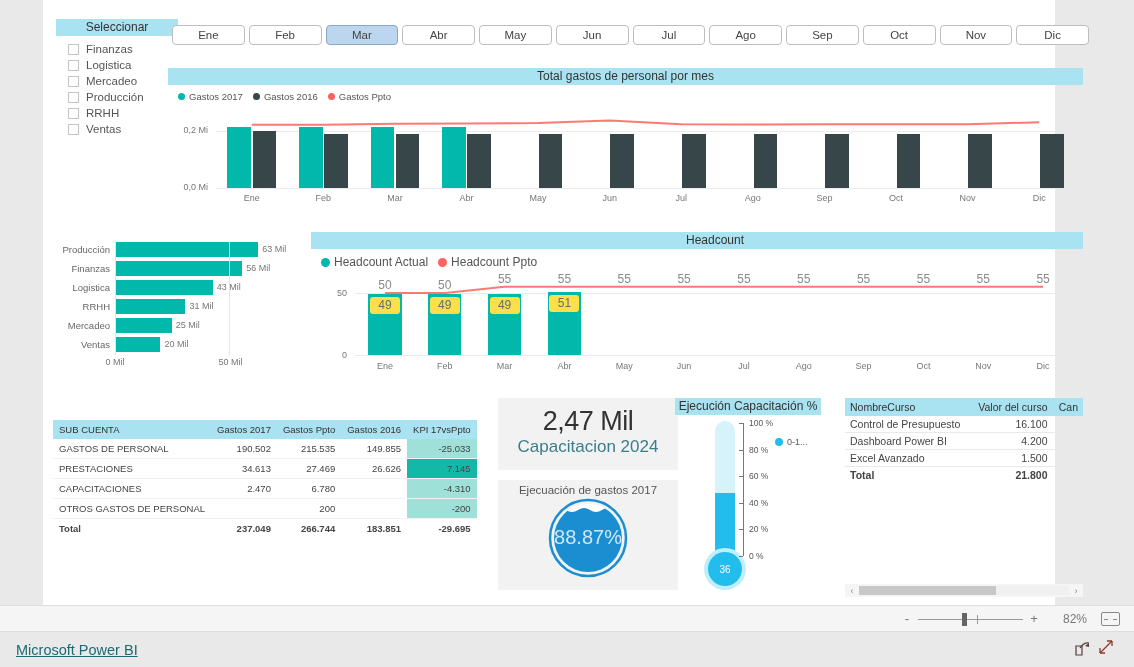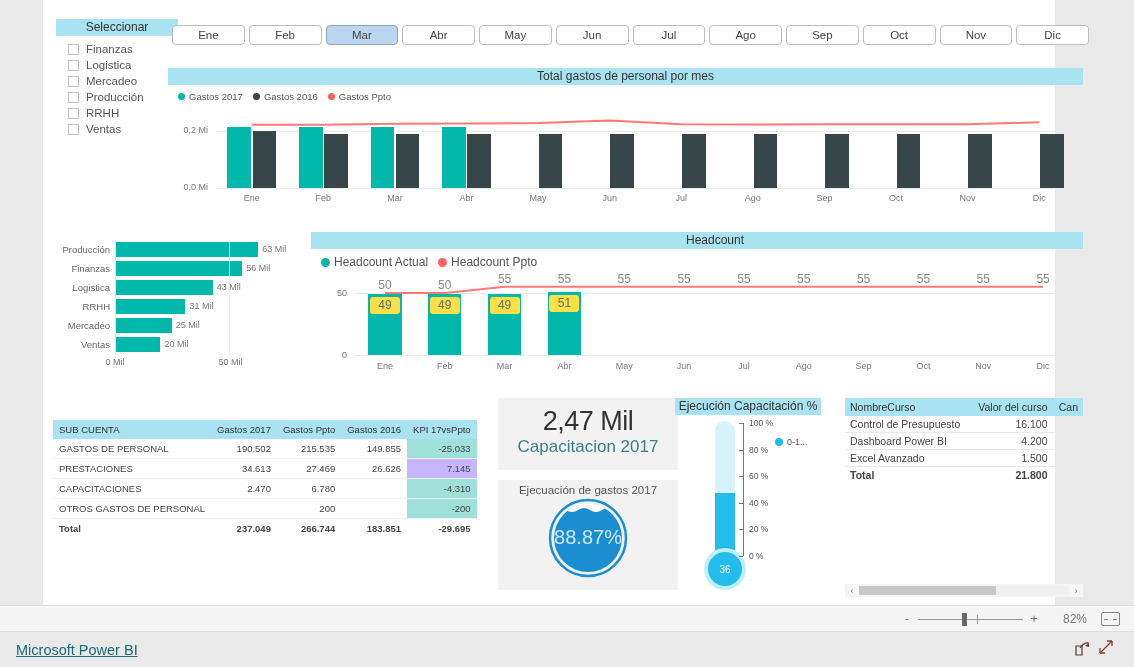--- a/index.html
+++ b/index.html
@@ -86,21 +86,21 @@
   #matrix table { border-collapse: collapse; width: 373px; }
   #matrix th {
     background: #a9e2f0; color: #333; font-weight: normal; padding: 4px 6px;
     text-align: right; white-space: nowrap;
   }
   #matrix th.lft { text-align: left; }
   #matrix td { padding: 4px 6px; text-align: right; color: #444; white-space: nowrap; border-bottom: 1px solid #f2f2f2; }
   #matrix td.lft { text-align: left; }
   #matrix tr.total td { font-weight: bold; border-top: 1px solid #ccc; border-bottom: none; }
   #matrix td.kpi-pos { background: #9fe0d8; }
-  #matrix td.kpi-neg { background: #c4b5fd; }
+  #matrix td.kpi-neg { background: #14b8a6; }
 
   
   #cardwrap { position: absolute; left: 455px; top: 398px; width: 180px; height: 200px; }
   #card { background: #f2f2f2; width: 180px; height: 72px; text-align: center; padding-top: 8px; }
   #card .big { font-size: 27px; color: #333; letter-spacing: -0.5px; }
   #card .sub { font-size: 17px; color: #3c7d8c; }
 
   #donutbox { position: absolute; left: 0; top: 82px; width: 180px; height: 110px; background: #f2f2f2; }
   #donutbox .dt { font-size: 11.5px; color: #555; text-align: center; padding-top: 4px; }
 
@@ -429,21 +429,21 @@
               <td>183.851</td>
               <td>-29.695</td>
             </tr>
           </tbody>
       </table>
     </div>
 
     <div id="cardwrap">
       <div id="card">
         <div class="big">2,47 Mil</div>
-        <div class="sub">Capacitacion 2017</div>
+        <div class="sub">Capacitacion 2024</div>
       </div>
       <div id="donutbox">
         <div class="dt">Ejecuación de gastos 2017</div>
         <div style="position:relative;height:86px;">
           <svg width="180" height="86" viewBox="0 0 180 86">
             <defs>
               <clipPath id="circClip">
                   <circle cx="90" cy="42" r="34"></circle>
                 </clipPath>
             </defs>

